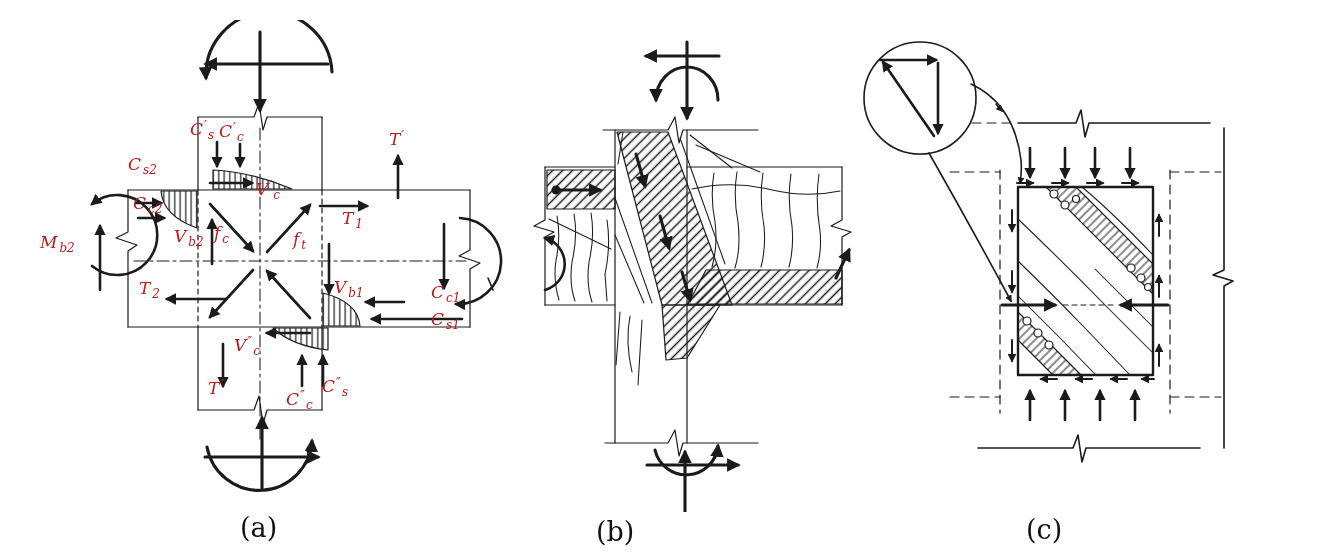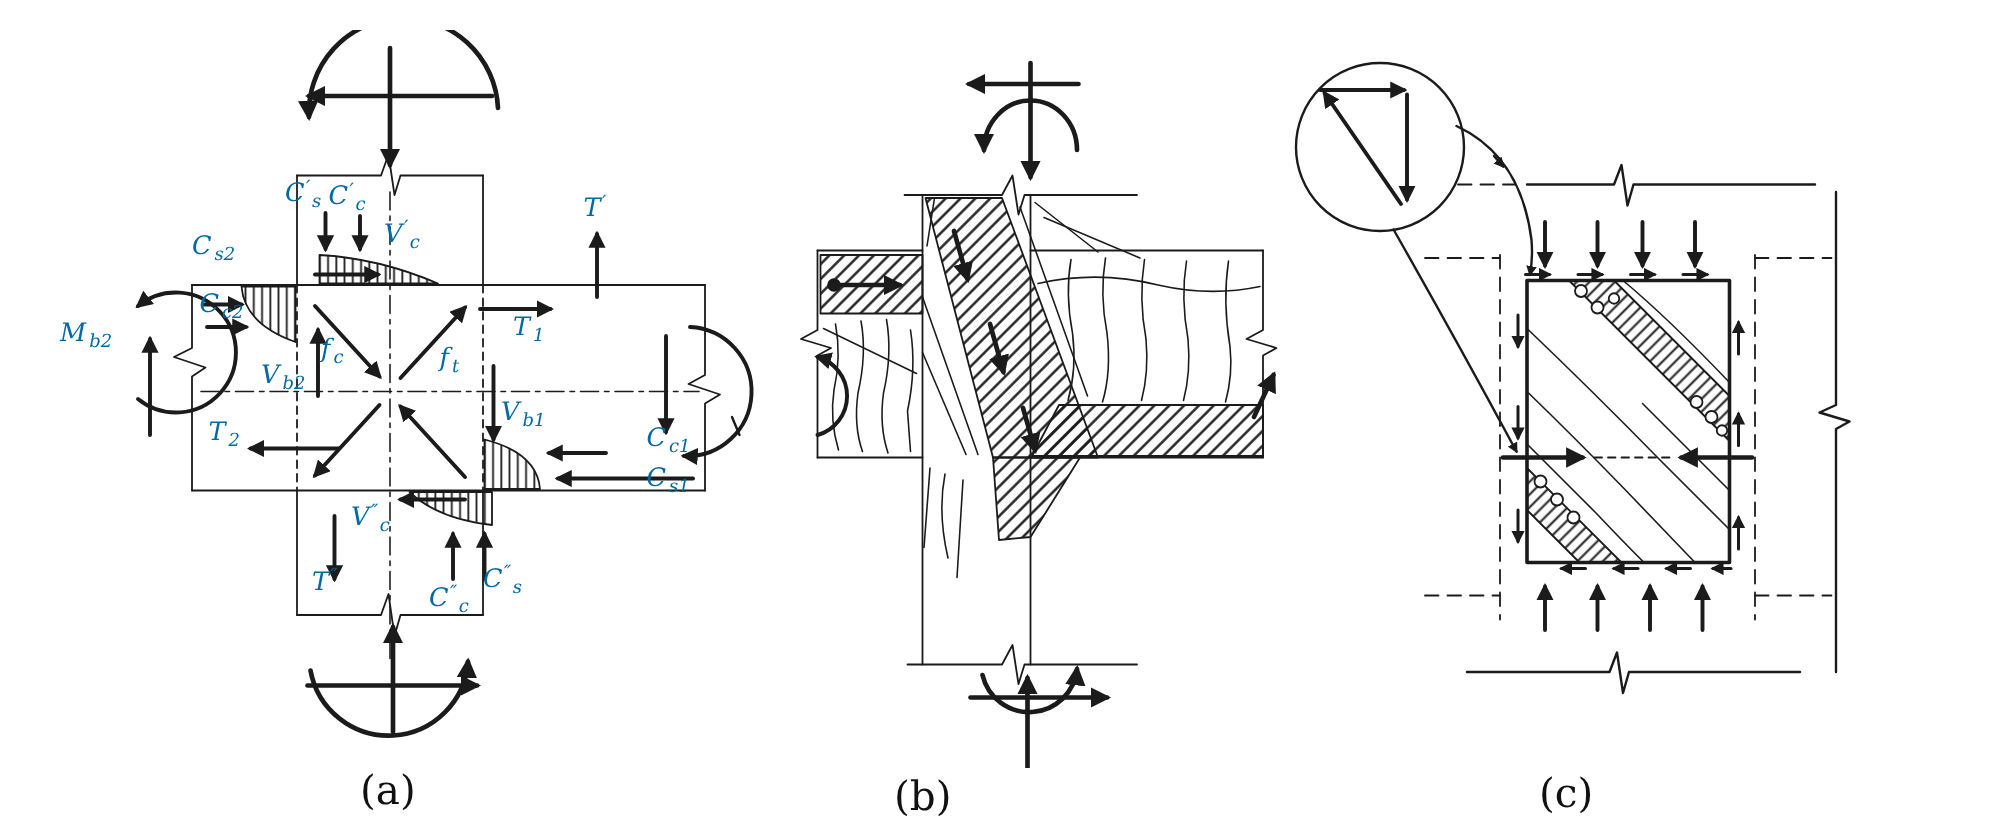--- a/index.html
+++ b/index.html
@@ -10,21 +10,21 @@
   .w1{stroke-width:1.2}
   .w14{stroke-width:1.6}
   .w2{stroke-width:2}
   .w26{stroke-width:2.6}
   .w3{stroke-width:3.1}
   .cr{stroke-width:1.05}
   .dsh{stroke-dasharray:5 4}
   .cd{stroke-dasharray:12 4 3 4;stroke-width:1.05}
   .bd{stroke-dasharray:9 6;stroke-width:1.2}
   .lbl{position:absolute;font-family:"DejaVu Serif",serif;font-style:italic;font-size:17px;
-       color:#0369a1;white-space:nowrap;line-height:1;}
+       color:#b91c1c;white-space:nowrap;line-height:1;}
   .lp{font-size:13px;vertical-align:5px;margin-left:1px;}
   .ls{font-size:12px;vertical-align:-4px;margin-left:1px;}
   .cap{position:absolute;font-family:"DejaVu Serif",serif;font-size:27px;color:#111;line-height:1;}
 </style>
 </head>
 <body>
 
 <div class="stage">
 
   <div class="panel" style="left:40px;top:20px;width:500px;height:492px">
@@ -111,30 +111,30 @@
       <g class="w26">
         <path d="M420,198 A43,43 0 0 1 416,284" marker-end="url(#a-ah)"></path>
         <path d="M404,204 V268" marker-end="url(#a-ah)"></path>
         <path d="M448,258 L453,270" class="w14"></path>
       </g>
     </svg>
 
     <div class="lbl" style="left:150px;top:99px"><span>C</span><span class="lp">′</span><span class="ls">s</span></div>
     <div class="lbl" style="left:179px;top:101px"><span>C</span><span class="lp">′</span><span class="ls">c</span></div>
     <div class="lbl" style="left:349px;top:109px"><span>T</span><span class="lp">′</span><span class="ls"></span></div>
-    <div class="lbl" style="left:216px;top:126px"><span>V</span><span class="lp">′</span><span class="ls">c</span></div>
+    <div class="lbl" style="left:216px;top:159px"><span>V</span><span class="lp">′</span><span class="ls">c</span></div>
     <div class="lbl" style="left:88px;top:134px"><span>C</span><span class="lp"></span><span class="ls">s2</span></div>
     <div class="lbl" style="left:93px;top:173px"><span>C</span><span class="lp"></span><span class="ls">c2</span></div>
-    <div class="lbl" style="left:0px;top:192px"><span>M</span><span class="lp"></span><span class="ls">b2</span></div>
-    <div class="lbl" style="left:134px;top:220px"><span>V</span><span class="lp"></span><span class="ls">b2</span></div>
+    <div class="lbl" style="left:0px;top:212px"><span>M</span><span class="lp"></span><span class="ls">b2</span></div>
+    <div class="lbl" style="left:134px;top:206px"><span>V</span><span class="lp"></span><span class="ls">b2</span></div>
     <div class="lbl" style="left:99px;top:258px"><span>T</span><span class="lp"></span><span class="ls">2</span></div>
     <div class="lbl" style="left:174px;top:203px"><span>f</span><span class="lp"></span><span class="ls">c</span></div>
     <div class="lbl" style="left:253px;top:209px"><span>f</span><span class="lp"></span><span class="ls">t</span></div>
     <div class="lbl" style="left:302px;top:188px"><span>T</span><span class="lp"></span><span class="ls">1</span></div>
-    <div class="lbl" style="left:294px;top:245px"><span>V</span><span class="lp"></span><span class="ls">b1</span></div>
+    <div class="lbl" style="left:294px;top:257px"><span>V</span><span class="lp"></span><span class="ls">b1</span></div>
     <div class="lbl" style="left:391px;top:262px"><span>C</span><span class="lp"></span><span class="ls">c1</span></div>
     <div class="lbl" style="left:391px;top:289px"><span>C</span><span class="lp"></span><span class="ls">s1</span></div>
     <div class="lbl" style="left:194px;top:315px"><span>V</span><span class="lp">″</span><span class="ls">c</span></div>
     <div class="lbl" style="left:168px;top:358px"><span>T</span><span class="lp">″</span><span class="ls"></span></div>
     <div class="lbl" style="left:246px;top:369px"><span>C</span><span class="lp">″</span><span class="ls">c</span></div>
     <div class="lbl" style="left:282px;top:356px"><span>C</span><span class="lp">″</span><span class="ls">s</span></div>
   </div>
 
   <div class="panel" style="left:520px;top:20px;width:340px;height:492px">
     <svg width="340" height="492" viewBox="0 0 340 492">

